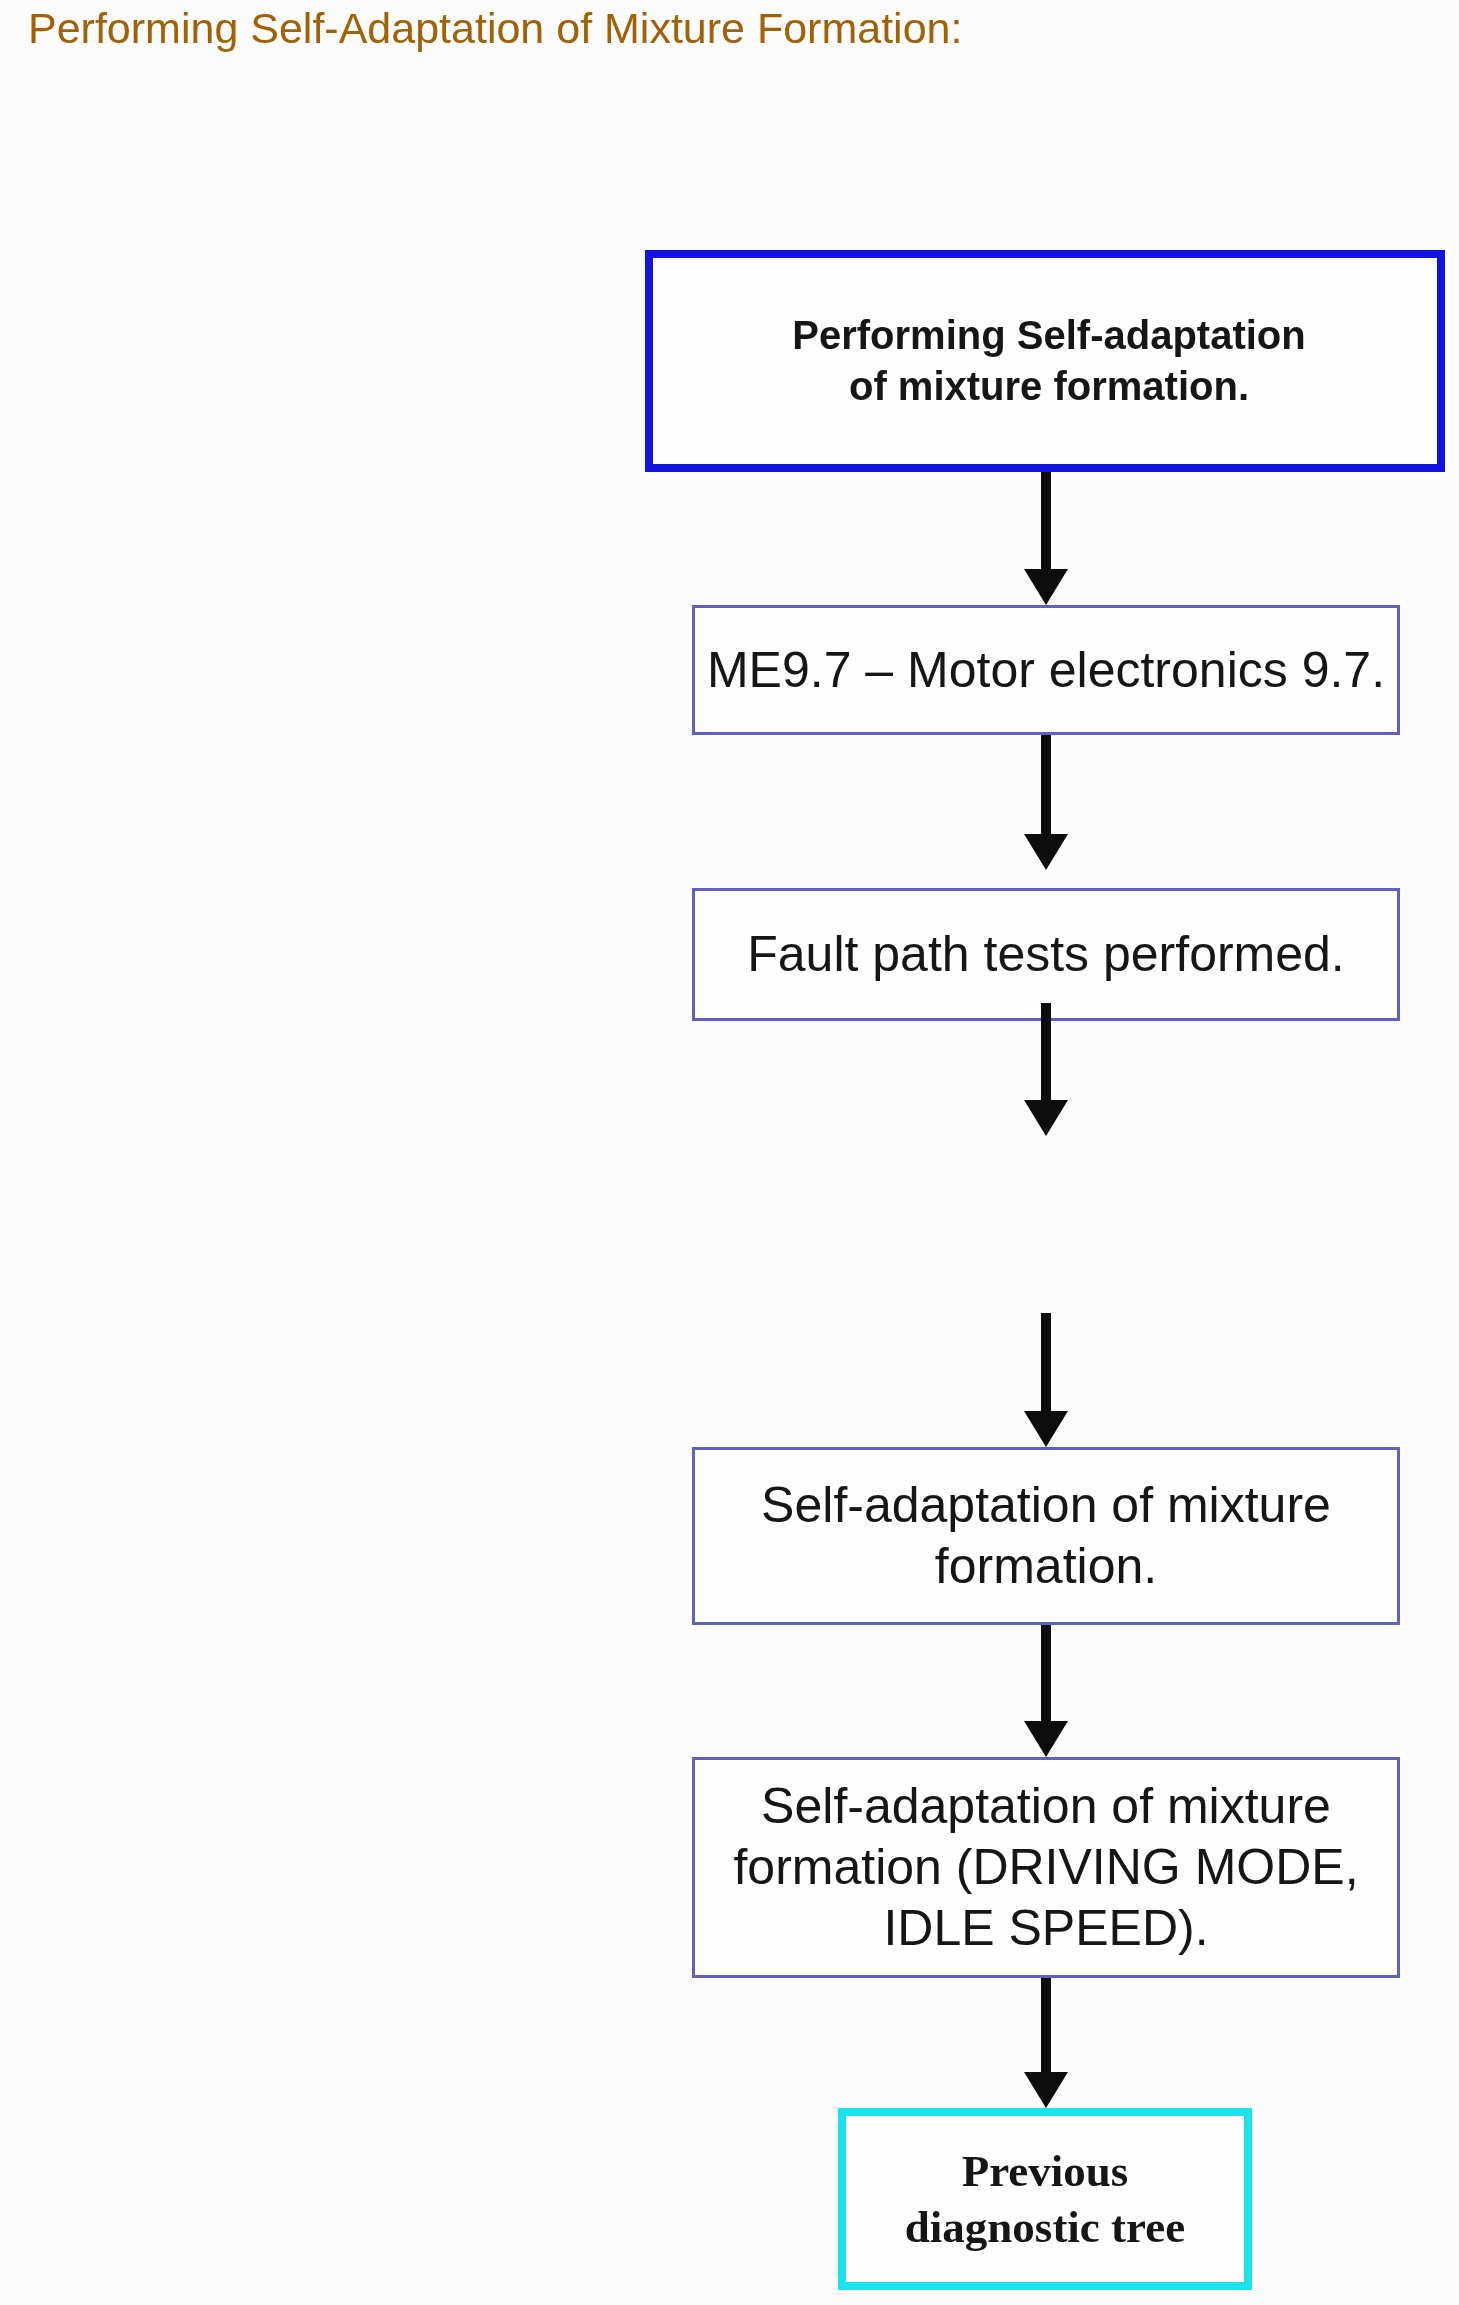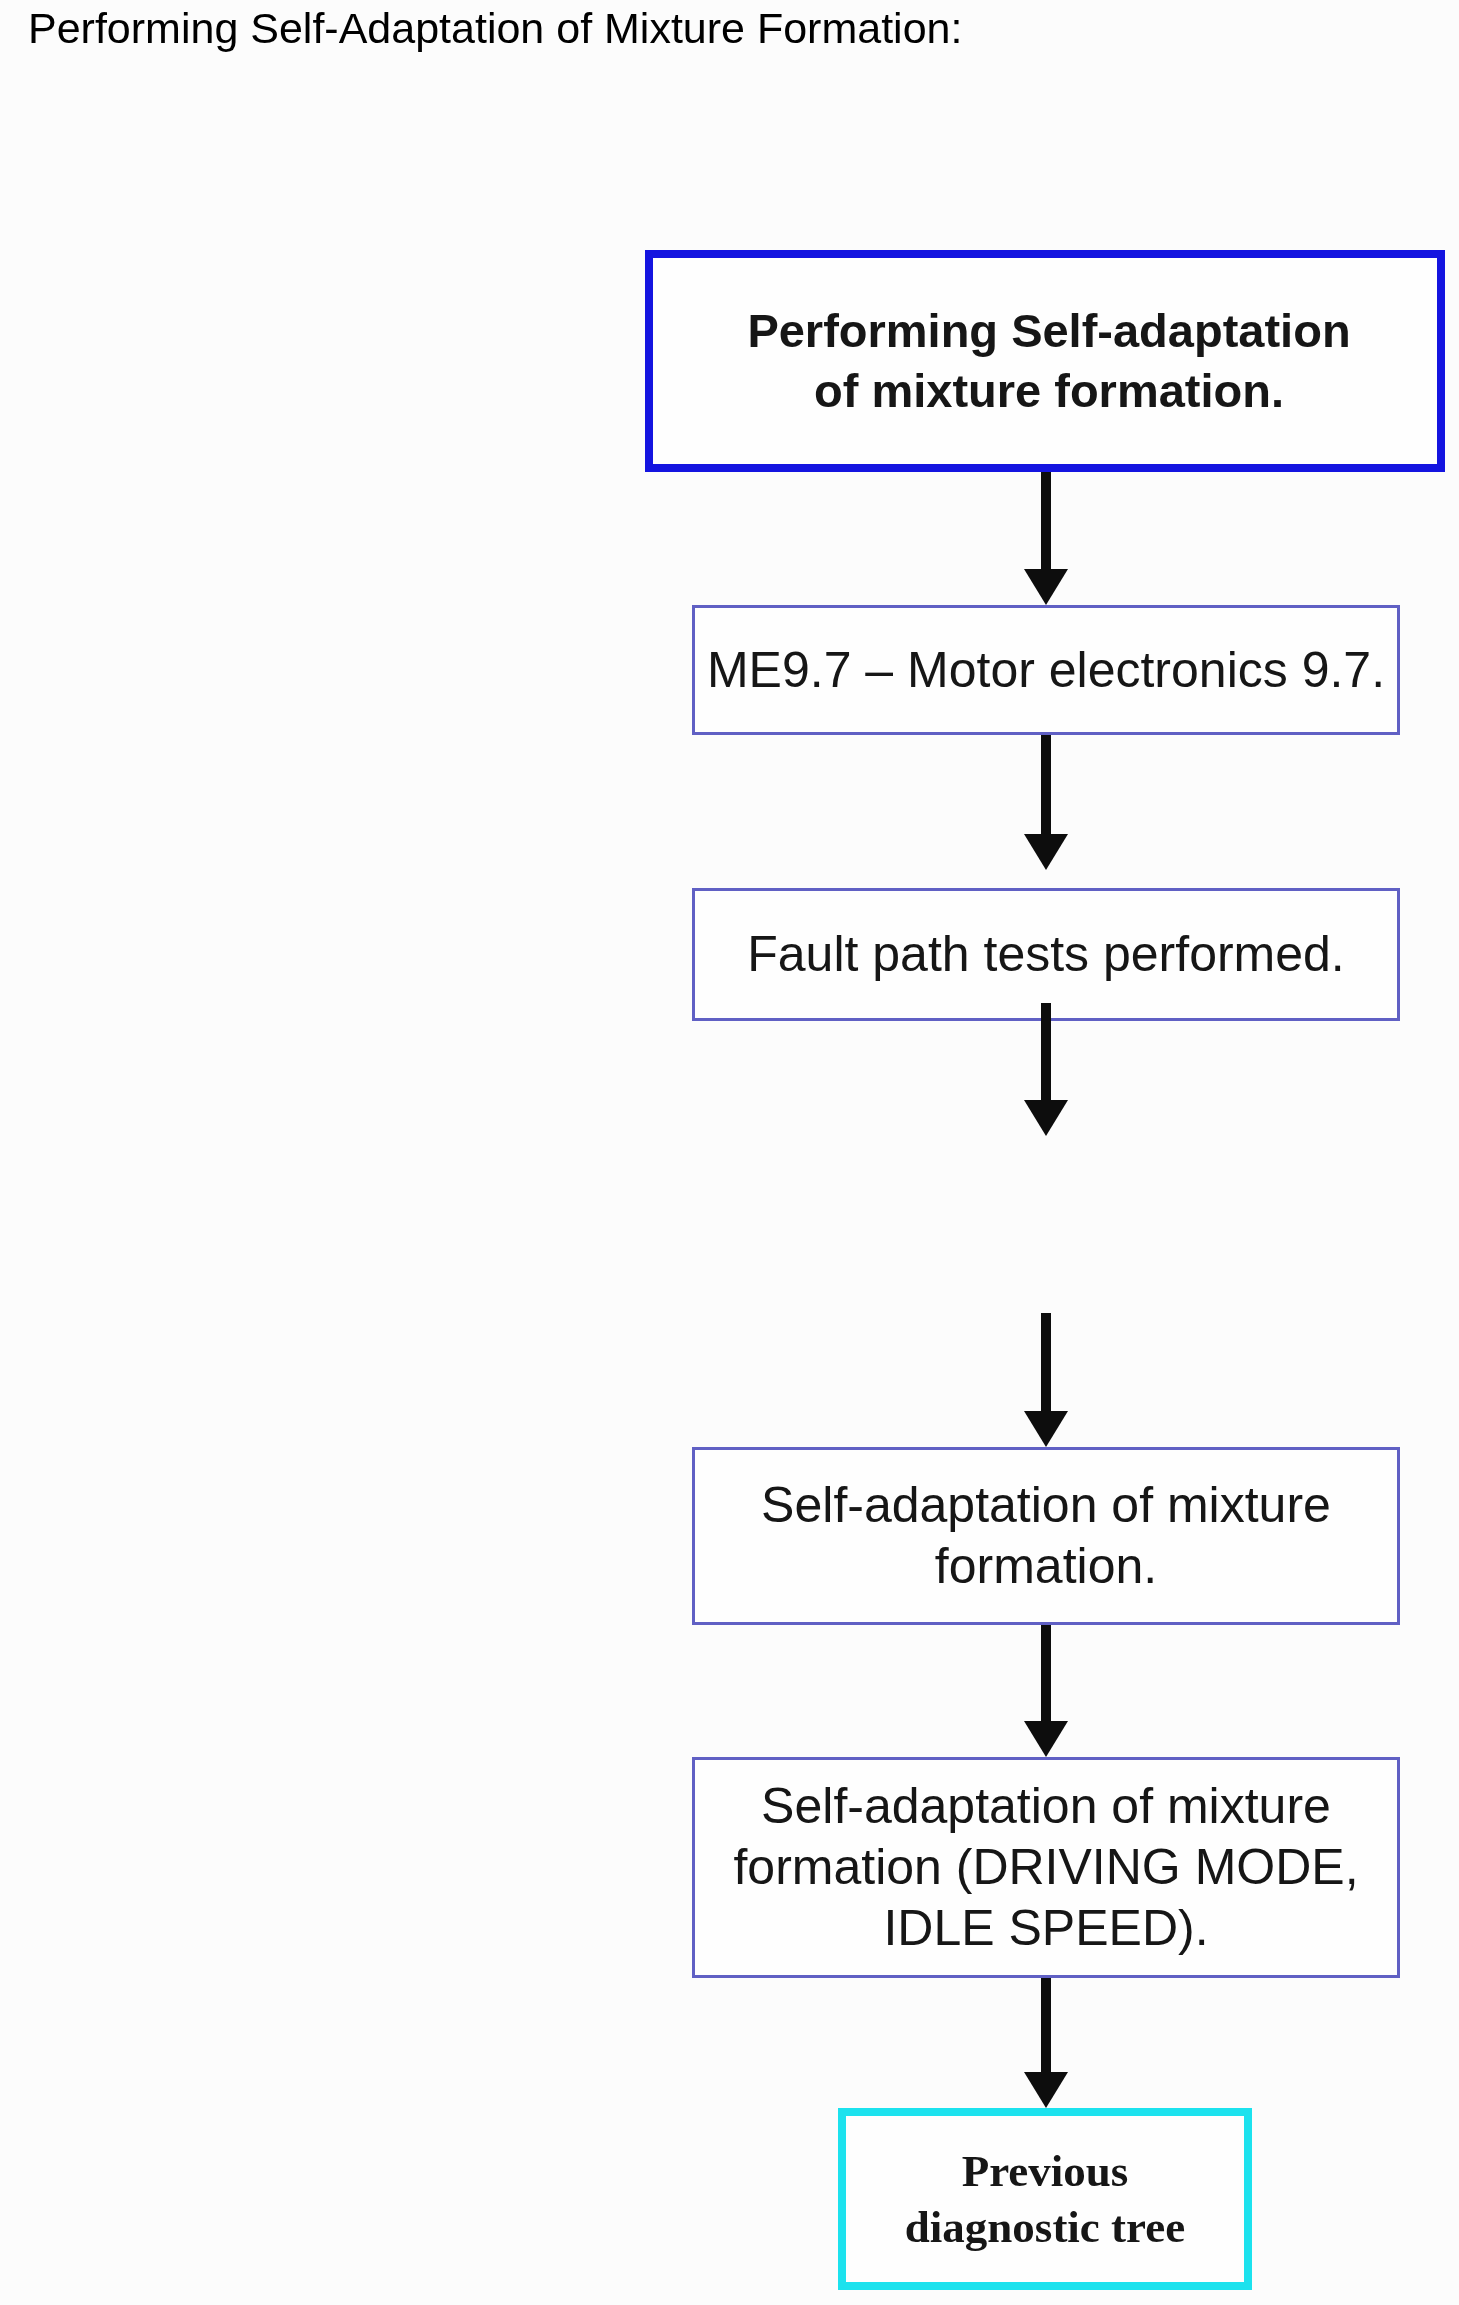--- a/index.html
+++ b/index.html
@@ -15,42 +15,42 @@
     width: 1459px;
     height: 2305px;
     background: var(--page-bg, #fcfcfc);
     overflow: hidden;
   }
   .page-title {
     position: absolute;
     left: 28px;
     top: 4px;
     font-size: 43px;
-    color: #000000;
+    color: #a16207;
     letter-spacing: 0px;
     white-space: nowrap;
   }
   .node {
     position: absolute;
     box-sizing: border-box;
     display: flex;
     align-items: center;
     justify-content: center;
     text-align: center;
     background: #fefefe;
     color: var(--text-color, #161616);
     border: 3px solid var(--node-border, #6060c4);
     font-size: 50px;
     line-height: 1.22;
     white-space: pre-line;
   }
   .node.primary {
     border: 8px solid var(--primary-border, #1414e0);
     font-weight: bold;
-    font-size: 47px;
+    font-size: 40px;
     line-height: 1.27;
     padding-left: 8px;
   }
   .node.terminal {
     border: 8px solid var(--terminal-border, #1ce2ee);
     font-weight: bold;
     font-size: 45px;
     line-height: 1.25;
     font-family: Liberation Serif, serif;
   }

